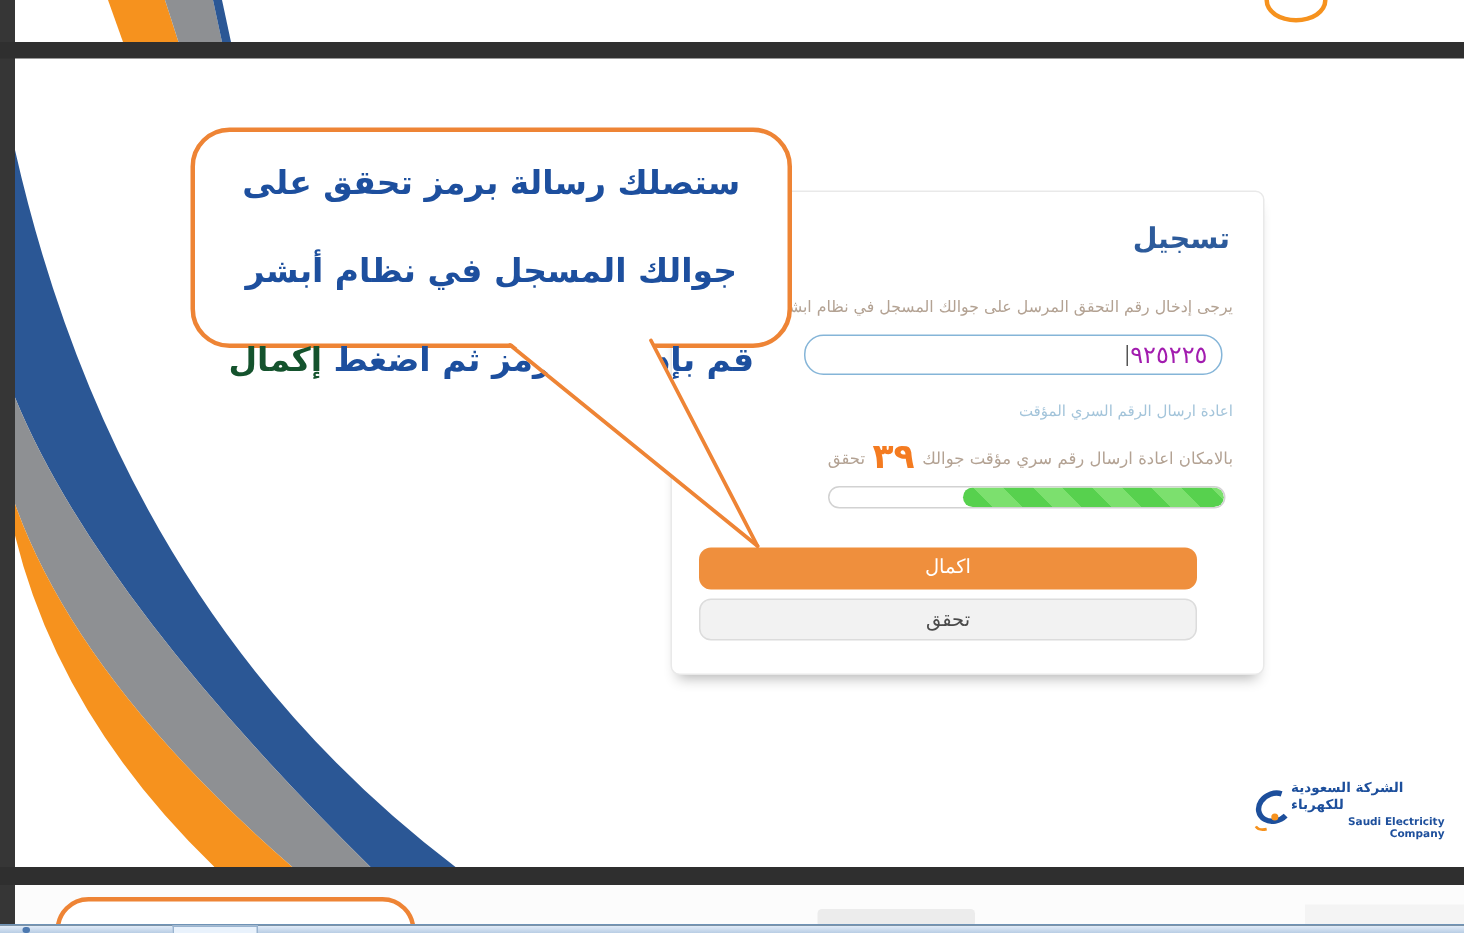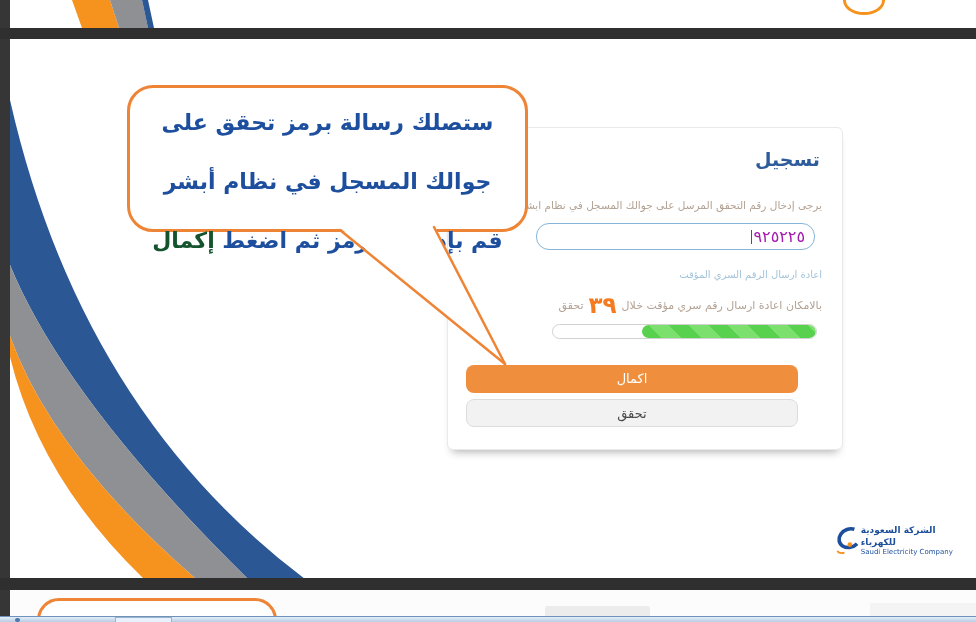--- a/index.html
+++ b/index.html
@@ -62,21 +62,21 @@
   .btn{
     position:absolute;left:18px;width:332px;height:28px;line-height:28px;
     text-align:center;font-size:13px;border-radius:8px;cursor:pointer;box-sizing:border-box;
   }
   .btn.primary{top:237px;background:#ef8f3d;color:#ffffff;}
   .btn.secondary{top:271px;background:#f2f2f2;border:1px solid #dcdcdc;color:#4a4a4a;}
   
   .logo{position:absolute;left:820px;top:481px;width:150px;height:42px;display:flex;align-items:center;z-index:1;}
   .logo-text{margin-right:17px;color:#1d4f9c;line-height:1.25;}
   .logo-text .ar{font-size:9px;font-weight:bold;}
-  .logo-text .en{font-size:7px;font-weight:normal;}
+  .logo-text .en{font-size:7px;font-weight:bold;text-align:right;}
   
   .next-slide{position:absolute;left:10px;top:590px;width:966px;height:26px;background:#fcfcfc;overflow:hidden;}
   .next-bubble{position:absolute;left:27px;top:8px;width:240px;height:44px;border:3px solid #ee8435;border-radius:22px;background:#fff;box-sizing:border-box;}
   .next-patch{position:absolute;left:535px;top:16px;width:105px;height:12px;background:#ececec;border-radius:3px;}
   .next-patch2{position:absolute;left:860px;top:13px;width:106px;height:13px;background:#f4f4f4;}
   
   .taskbar{
     position:absolute;left:0;top:616px;width:976px;height:6px;
     background:linear-gradient(#e3eefa,#b9cde4);border-top:1px solid #6f93b6;box-sizing:border-box;
   }
@@ -121,21 +121,21 @@
     <div class="instruction">يرجى إدخال رقم التحقق المرسل على جوالك المسجل في نظام ابشر</div>
 
     <div class="otp-field">
       <span class="val">٩٢٥٢٢٥</span>
       <span class="caret"></span>
     </div>
 
     <div class="resend-link">اعادة ارسال الرقم السري المؤقت</div>
 
     <div class="countdown">
-      <span class="txt">بالامكان اعادة ارسال رقم سري مؤقت خلال</span>
+      <span class="txt">بالامكان اعادة ارسال رقم سري مؤقت جوالك</span>
       <span class="num">٣٩</span>
       <span class="txt">تحقق</span>
     </div>
 
     <div class="progress">
       <div class="fill" id="progress-fill" style="width: 66%;"></div>
     </div>
 
     <div class="btn primary">اكمال</div>
     <div class="btn secondary">تحقق</div>

